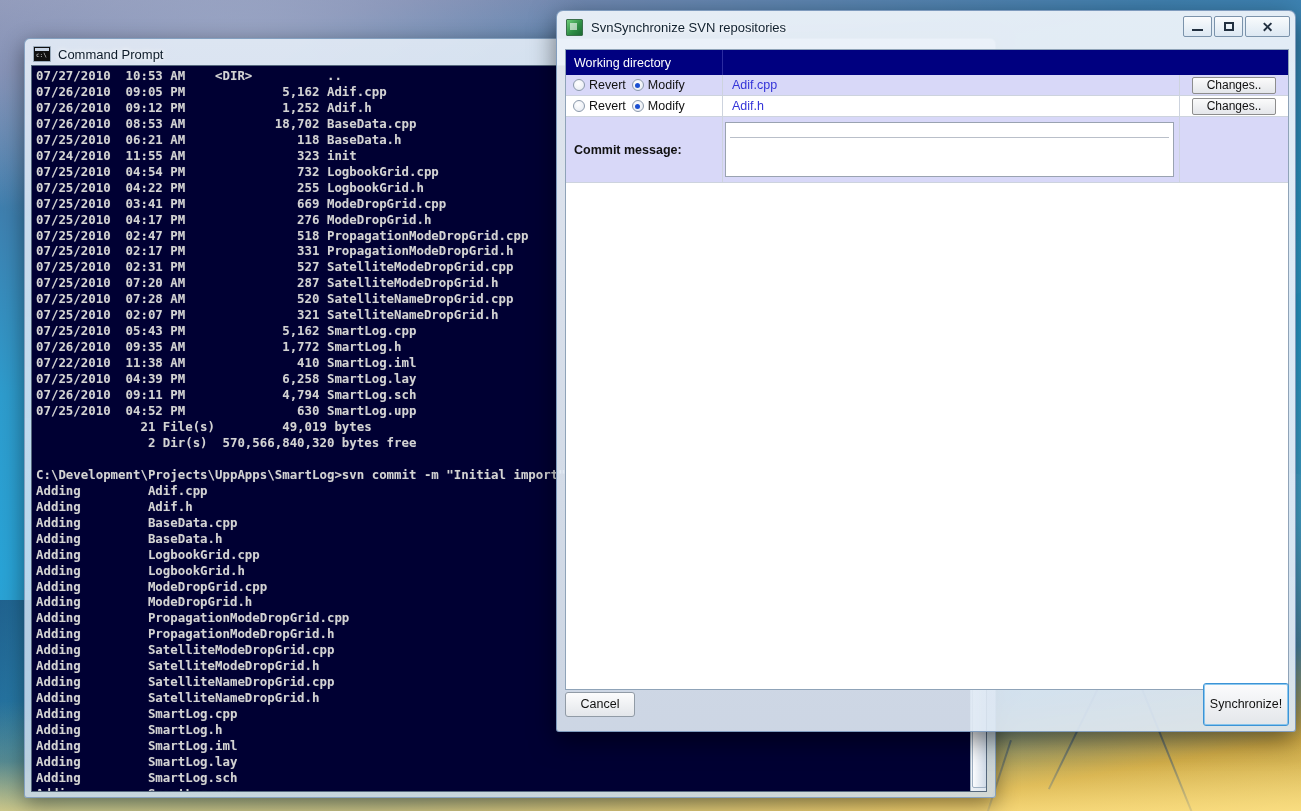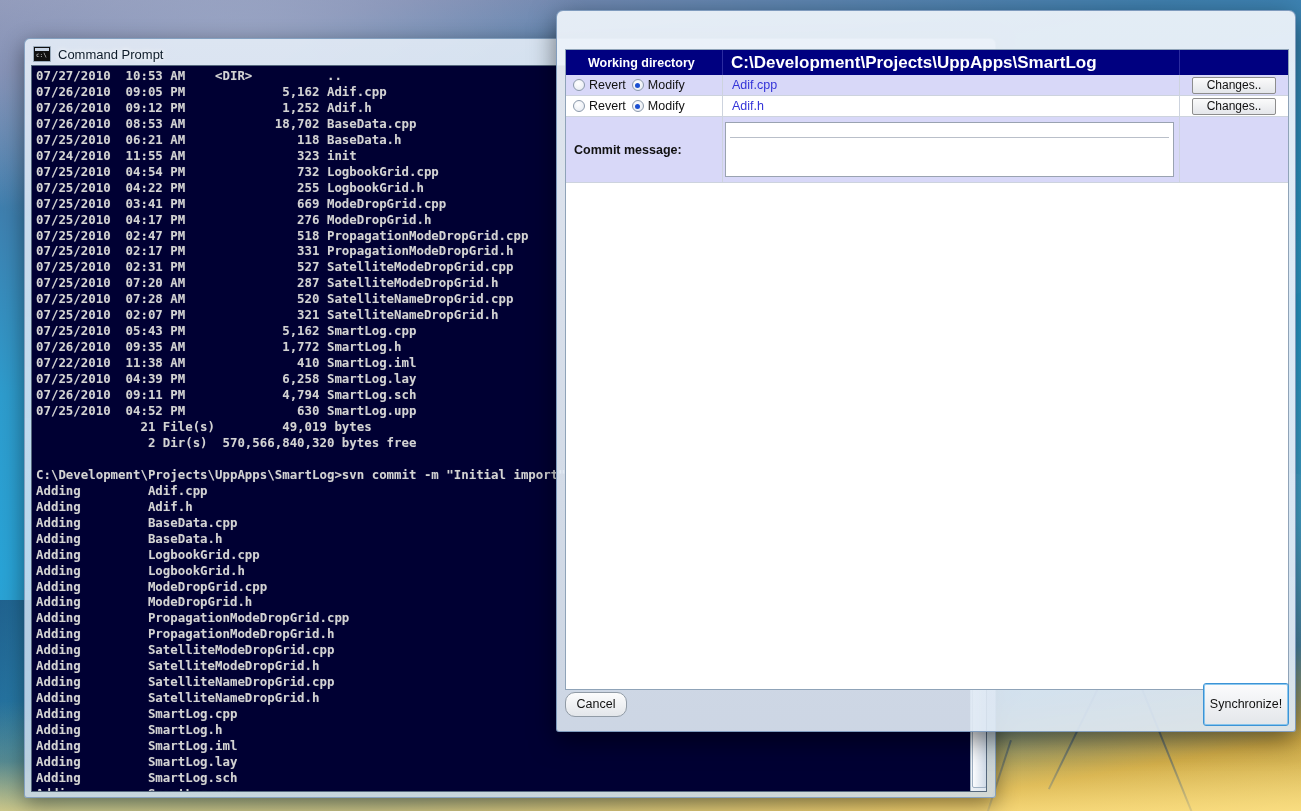--- a/index.html
+++ b/index.html
@@ -219,22 +219,22 @@
   }
   #row-wd .cell {
     box-sizing: border-box;
     height: 100%;
     display: flex; align-items: center;
     border-right: 1px solid #2b2ba0;
   }
   #wd-label {
     color: #ffffff;
     font-size: 12.5px;
-    font-weight: bold;
-    padding-left: 22px;
+    font-weight: normal;
+    padding-left: 8px;
   }
   #wd-path {
     color: #ffffff;
     font-size: 17px;
     font-weight: bold;
     padding-left: 8px;
     white-space: nowrap;
   }
 
   .file-row { height: 21px; align-items: center; justify-content: center; }
@@ -320,21 +320,21 @@
   }
   .dlg-btn {
     font-size: 12.5px;
     color: #111;
     background: linear-gradient(180deg,#fcfcfd,#e3e6ea);
     border: 1px solid #919ba6;
     border-radius: 3px;
     display: flex; align-items: center; justify-content: center;
     box-sizing: border-box;
   }
-  #cancel-btn { width: 62px; height: 25px; border-radius: 10px; }
+  #cancel-btn { width: 70px; height: 25px; }
   #sync-btn {
     width: 86px; height: 43px;
     border: 1px solid #3c93d6;
     box-shadow: 0 0 0 1px rgba(120,190,235,0.85) inset;
   }
 </style>
 </head>
 <body>
 
 <div id="desktop">
@@ -414,30 +414,42 @@
 
 C:\Development\Projects\UppApps\SmartLog&gt;</div>
     <div id="cmd-scroll">
       <div id="cmd-scroll-thumb"></div>
     </div>
   </div>
 </div>
 
 <div id="svn-dialog">
 
+  <div id="svn-titlebar">
+    <div id="svn-app-icon"></div>
+    <div id="svn-title">SvnSynchronize SVN repositories</div>
+    <div class="win-btns">
+      <div class="win-btn">
+          <span class="glyph-min"></span>
+        </div>
+      <div class="win-btn">
+          <span class="glyph-max"></span>
+        </div>
+      <div class="win-btn close">
+          <span class="glyph-close">✕</span>
+        </div>
+    </div>
+  </div>
 
   <div id="svn-client">
 
 
     <div class="svn-row" id="row-wd">
       <div class="cell col-action">
         <span id="wd-label">Working directory</span>
-      </div>
-      <div class="cell col-path">
-        <span id="wd-path">C:\Development\Projects\UppApps\SmartLog</span>
       </div>
       <div class="cell col-changes" style="border-right:none;"></div>
     </div>
 
     <div class="svn-row file-row sel">
       <div class="cell col-action">
         <div class="radio-group">
           <label class="radio">
             <span class="dot"></span>
             <span>Revert</span>

